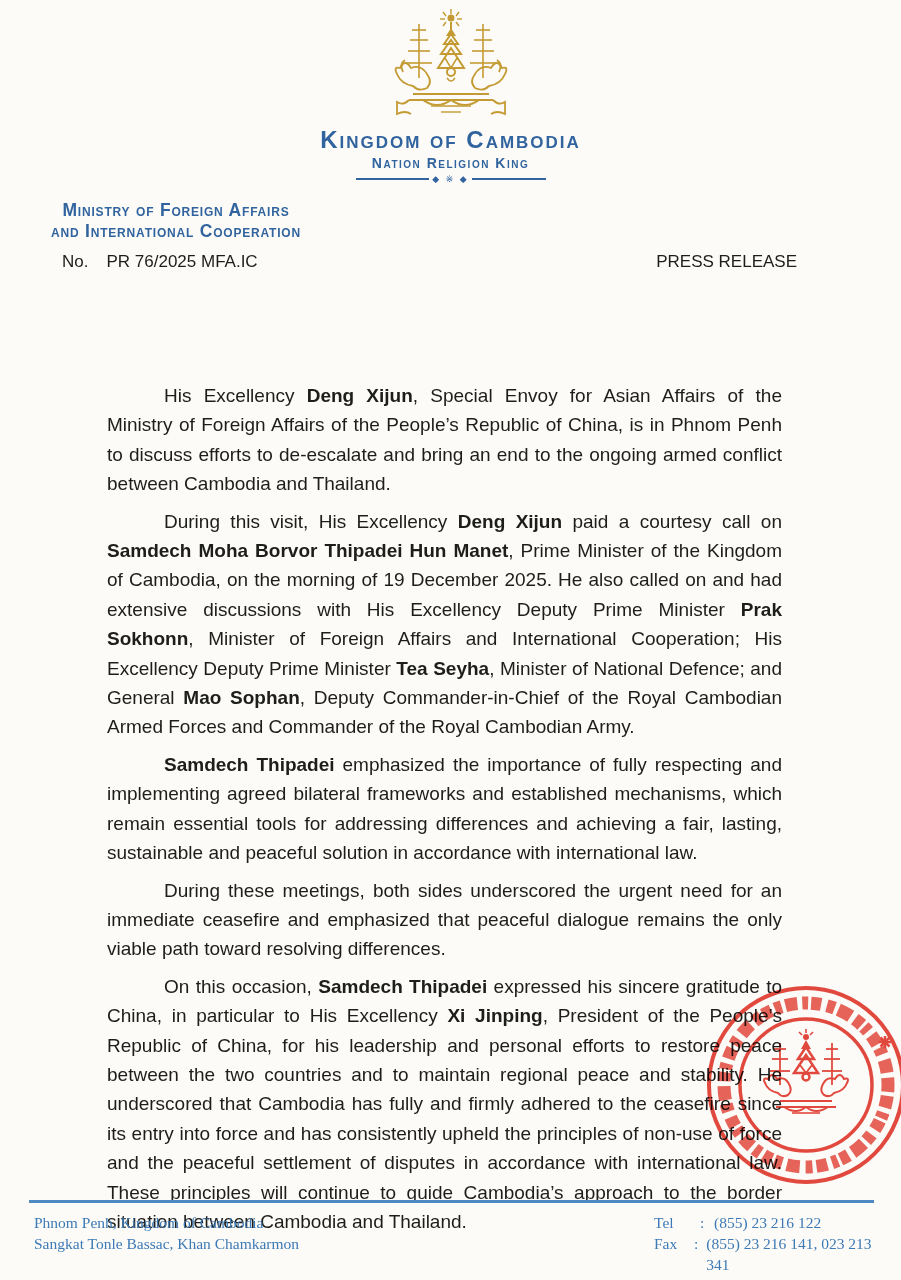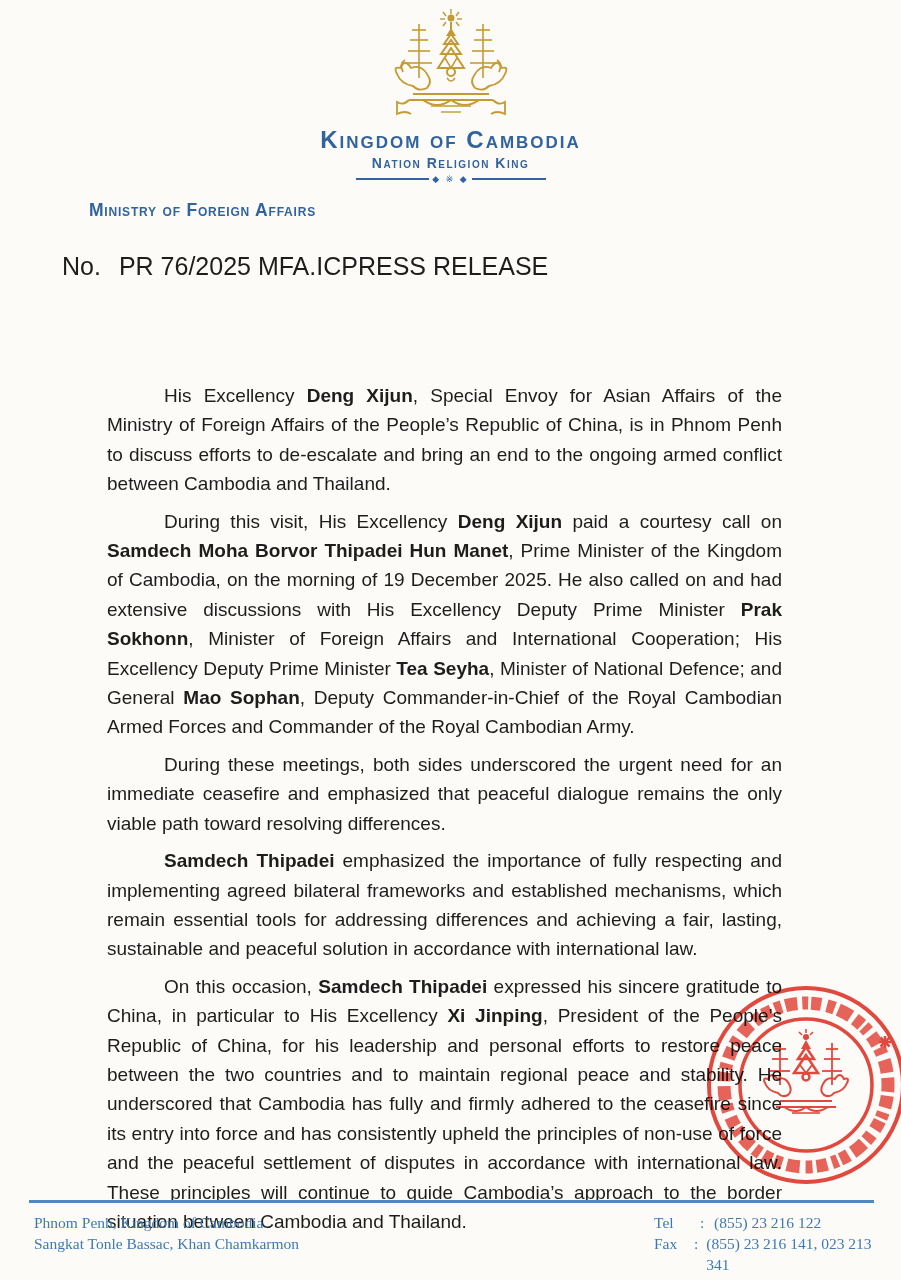--- a/index.html
+++ b/index.html
@@ -21,29 +21,29 @@
     letter-spacing:1.5px;color:#31649e;
   }
   .divider{
     margin:3px auto 0 auto;display:flex;align-items:center;justify-content:center;
     width:190px;color:#31649e;
   }
   .divider .bar{flex:1;height:2px;background:#31649e;}
   .divider .orn{font-size:9px;letter-spacing:2px;padding:0 3px;line-height:10px;}
   
   .ministry{
-    position:absolute;top:200px;left:36px;width:280px;text-align:right;
+    position:absolute;top:200px;left:36px;width:280px;text-align:center;
     color:#31649e;font-weight:700;font-variant:small-caps;
     font-size:17.5px;line-height:21px;letter-spacing:0.8px;
   }
   
   .ref-row{
     position:absolute;top:252px;left:62px;right:104px;
-    display:flex;align-items:baseline;
-    font-size:25px;
+    display:flex;justify-content:space-between;align-items:baseline;
+    font-size:17px;
   }
   .ref-no .lbl{margin-right:18px;}
   
   .doc-title{
     position:absolute;top:309px;left:0;width:100%;text-align:center;
     font-weight:700;font-size:20.5px;line-height:27.5px;letter-spacing:0.2px;
   }
   
   .body-text{
     position:absolute;top:381px;left:107px;width:691px;
@@ -137,35 +137,36 @@
     <div class="motto-line">Nation Religion King</div>
     <div class="divider">
       <span class="bar"></span>
       <span class="orn">◆ ※ ◆</span>
       <span class="bar"></span>
     </div>
   </div>
 
   <div class="ministry">
     <div>Ministry of Foreign Affairs</div>
+    <div>and International Cooperation</div>
   </div>
 
   <div class="ref-row">
     <div class="ref-no">
       <span class="lbl">No.</span><span>PR 76/2025 MFA.IC</span>
     </div>
     <div>PRESS RELEASE</div>
   </div>
 
 
   <div class="body-text">
       <p><span>His Excellency </span><span class="b">Deng Xijun</span><span>, Special Envoy for Asian Affairs of the Ministry of Foreign Affairs of the People’s Republic of China, is in Phnom Penh to discuss efforts to de-escalate and bring an end to the ongoing armed conflict between Cambodia and Thailand.</span></p>
       <p><span>During this visit, His Excellency </span><span class="b">Deng Xijun</span><span> paid a courtesy call on </span><span class="b">Samdech Moha Borvor Thipadei Hun Manet</span><span>, Prime Minister of the Kingdom of Cambodia, on the morning of 19 December 2025. He also called on and had extensive discussions with His Excellency Deputy Prime Minister </span><span class="b">Prak Sokhonn</span><span>, Minister of Foreign Affairs and International Cooperation; His Excellency Deputy Prime Minister </span><span class="b">Tea Seyha</span><span>, Minister of National Defence; and General </span><span class="b">Mao Sophan</span><span>, Deputy Commander-in-Chief of the Royal Cambodian Armed Forces and Commander of the Royal Cambodian Army.</span></p>
+      <p><span class="b">Samdech Thipadei</span><span> emphasized the importance of fully respecting and implementing agreed bilateral frameworks and established mechanisms, which remain essential tools for addressing differences and achieving a fair, lasting, sustainable and peaceful solution in accordance with international law.</span></p>
       <p><span>During these meetings, both sides underscored the urgent need for an immediate ceasefire and emphasized that peaceful dialogue remains the only viable path toward resolving differences.</span></p>
-      <p><span class="b">Samdech Thipadei</span><span> emphasized the importance of fully respecting and implementing agreed bilateral frameworks and established mechanisms, which remain essential tools for addressing differences and achieving a fair, lasting, sustainable and peaceful solution in accordance with international law.</span></p>
       <p><span>On this occasion, </span><span class="b">Samdech Thipadei</span><span> expressed his sincere gratitude to China, in particular to His Excellency </span><span class="b">Xi Jinping</span><span>, President of the People’s Republic of China, for his leadership and personal efforts to restore peace between the two countries and to maintain regional peace and stability. He underscored that Cambodia has fully and firmly adhered to the ceasefire since its entry into force and has consistently upheld the principles of non-use of force and the peaceful settlement of disputes in accordance with international law. These principles will continue to guide Cambodia’s approach to the border situation between Cambodia and Thailand.</span></p>
     </div>
 
   <svg class="seal" viewBox="0 0 230 205">
     <g stroke="#e23a2e" fill="none">
       <circle cx="118" cy="100" r="97" stroke-width="4"></circle>
       <circle cx="118" cy="100" r="66" stroke-width="3.5"></circle>
 
       <circle cx="118" cy="100" r="82" stroke-width="13" stroke-dasharray="7 4 12 5 6 3 10 6 8 4 14 5 9 3 6 5 11 4 7 6 13 5 8 3 9 4" opacity="0.85"></circle>
 

